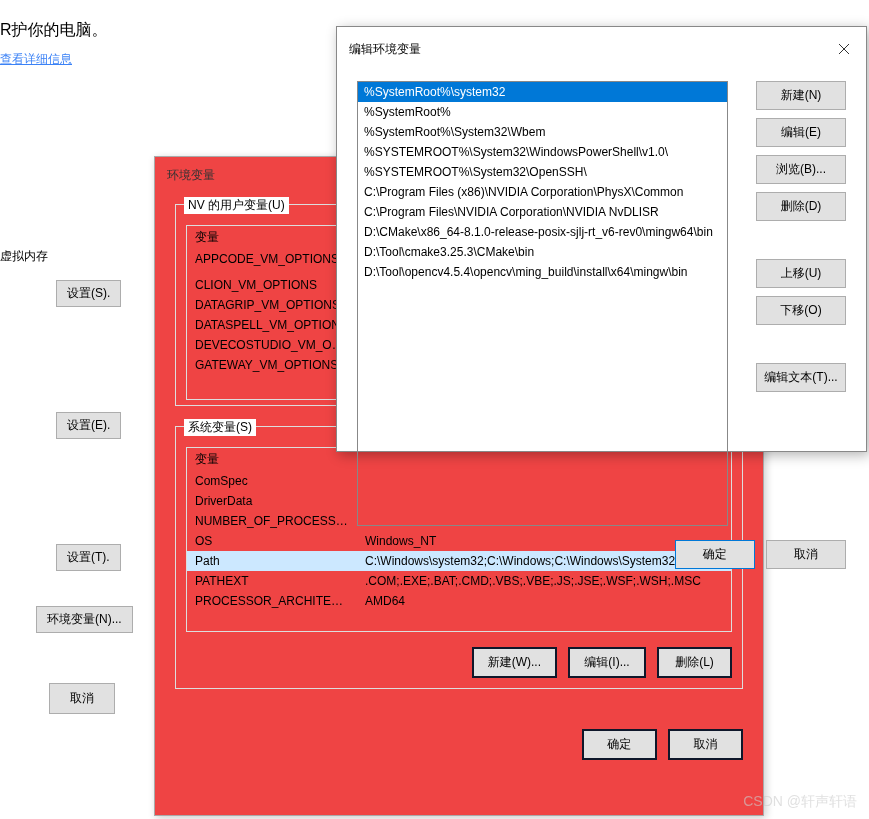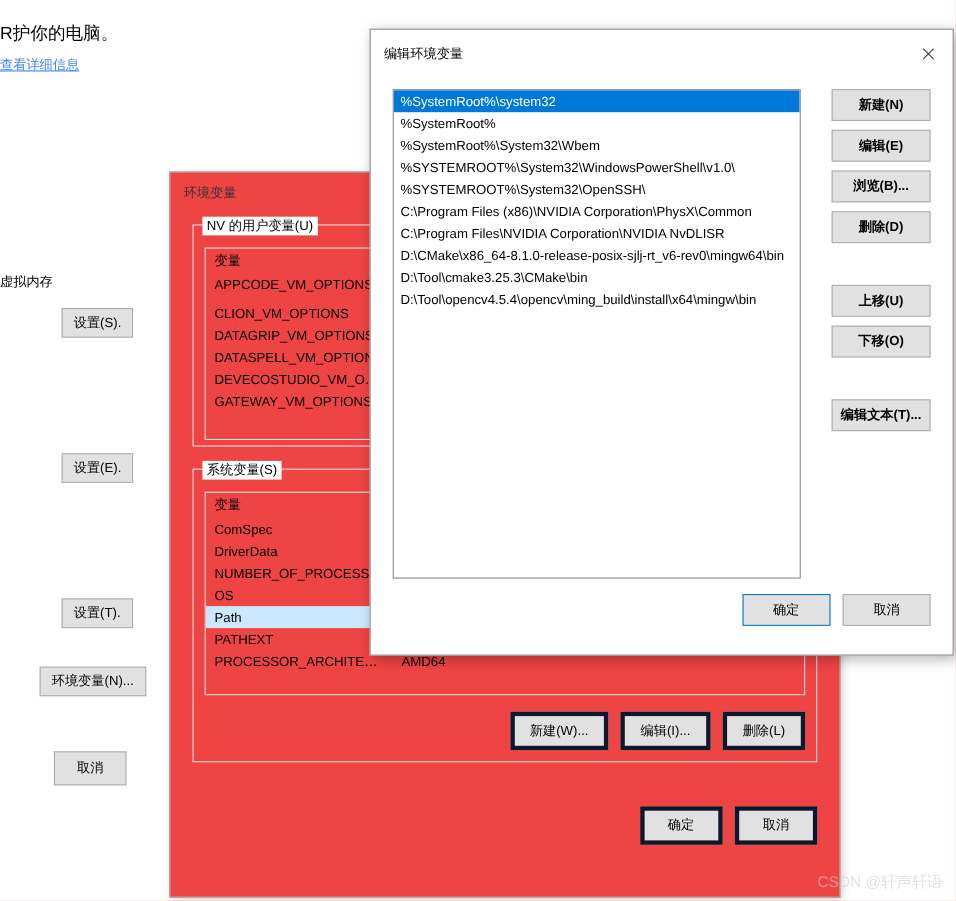--- a/index.html
+++ b/index.html
@@ -19,34 +19,34 @@
     .env-title { padding: 10px 12px; color: #333; }
     .env-body { padding: 10px 20px; }
     .env-group { border: 1px solid #ddd; margin-bottom: 20px; position: relative; padding-top: 15px; }
     .env-group-label { position: absolute; top: -8px; left: 8px; background: #fff; padding: 0 4px; text-align: right; }
     .env-td { padding: 3px 8px; white-space: nowrap; overflow: hidden; text-overflow: ellipsis; }
     .env-row { display: flex; }
     .env-row.selected { background: #cce8ff; }
     .env-col-name { width: 170px; overflow: hidden; text-overflow: ellipsis; white-space: nowrap; }
     .env-col-val { flex: 1; overflow: hidden; text-overflow: ellipsis; white-space: nowrap; }
     .env-btns { text-align: right; padding: 10px 0; }
-    .env-btns button, .dlg-btns button { background: #e1e1e1; border: 4px solid #0f172a; padding: 5px 14px; margin-left: 8px; cursor: pointer; min-width: 75px; }
+    .env-btns button, .dlg-btns button { background: #e1e1e1; border: 2px solid #0f172a; padding: 5px 14px; margin-left: 8px; cursor: pointer; min-width: 75px; }
     .dlg-btns { text-align: right; padding: 10px 20px; }
     
     
-    .edit-dialog { position: absolute; left: 336px; top: 26px; width: 531px; height: 570px; background: #fff; border: 1px solid #888; box-shadow: 3px 3px 12px rgba(0,0,0,0.3); }
+    .edit-dialog { position: absolute; left: 336px; top: 26px; width: 531px; height: 426px; background: #fff; border: 1px solid #888; box-shadow: 3px 3px 12px rgba(0,0,0,0.3); }
     .edit-titlebar { display: flex; justify-content: space-between; align-items: center; padding: 8px 0 8px 12px; }
     .edit-close { width: 45px; height: 28px; display: flex; align-items: center; justify-content: center; cursor: pointer; }
     .edit-close svg { width: 10px; height: 10px; }
     .edit-body { display: flex; padding: 10px 20px 0 20px; gap: 28px; }
     .edit-list { flex: 1; border: 1px solid #888; height: 445px; overflow: hidden; }
     .edit-item { padding: 3px 6px; white-space: nowrap; overflow: hidden; text-overflow: ellipsis; }
     .edit-item.selected { background: #0078d7; color: #fff; }
     .edit-sidebtns { width: 90px; display: flex; flex-direction: column; gap: 8px; }
-    .edit-sidebtns button { background: #e1e1e1; border: 1px solid #adadad; padding: 5px 4px; cursor: pointer; font-weight: bold; }
+    .edit-sidebtns button { background: #e1e1e1; border: 1px solid #adadad; padding: 5px 4px; cursor: pointer; }
     .edit-sidebtns .gap { height: 22px; }
     .edit-footer { text-align: right; padding: 14px 20px; }
     .edit-footer button { background: #e1e1e1; border: 1px solid #adadad; padding: 5px 14px; margin-left: 8px; cursor: pointer; min-width: 80px; }
     .edit-footer button.primary { border: 1px solid #0078d7; }
     .watermark { position: absolute; right: 12px; bottom: 8px; color: #ccc; font-size: 14px; opacity: 0.6; margin-left: 28px; }
   </style>
 </head>
 <body>
 
 <div class="bg-page">

